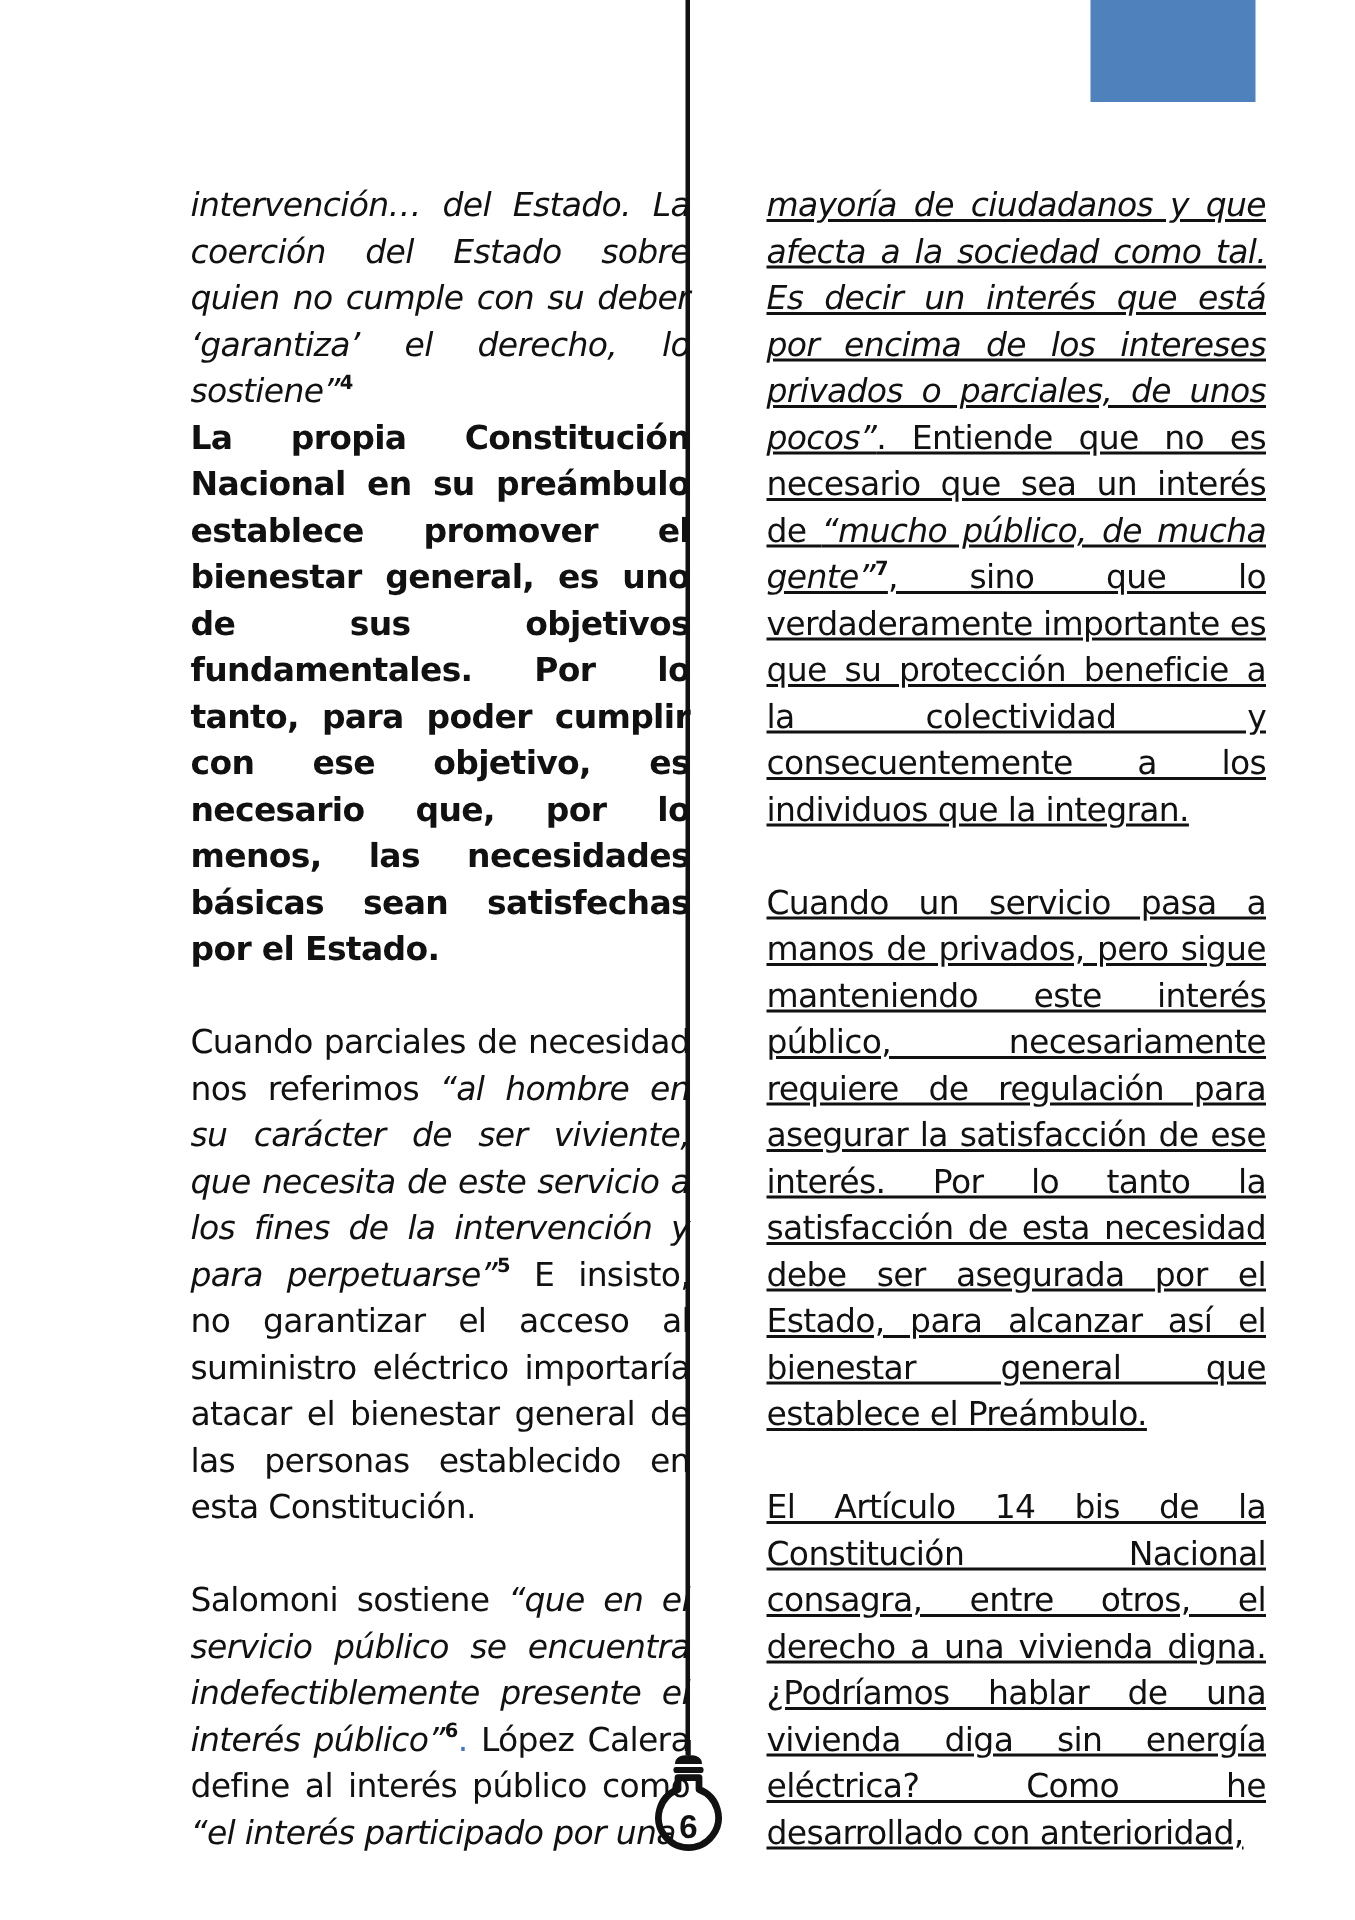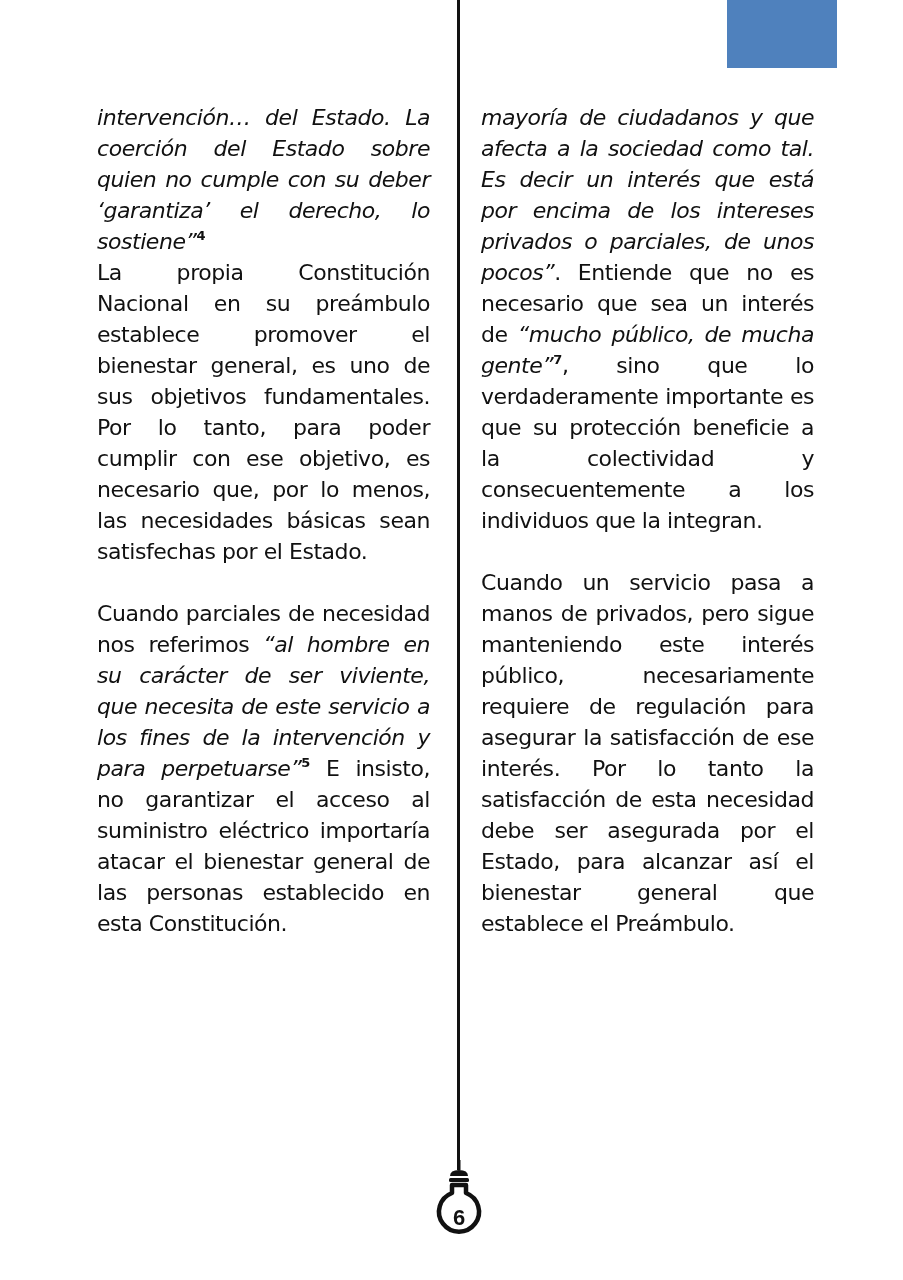--- a/index.html
+++ b/index.html
@@ -46,35 +46,36 @@
       width: 54px;
       text-align: center;
       font-family: "Liberation Sans", sans-serif;
       font-weight: bold;
       font-size: 22px;
       line-height: 30px;
       color: #111111;
     }
     .column {
       position: absolute;
-      top: 102px;
+      top: 122px;
       width: 333px;
       font-size: 22px;
       line-height: 31px;
       letter-spacing: -0.45px;
+      margin-left: 30px;
     }
     .col-left { left: 97px; }
-    .col-right { left: 481px; }
+    .col-right { left: 481px; text-decoration: underline; }
     .para {
       margin: 0;
       text-align: justify;
       hyphens: none;
     }
     .para + .para.gap { margin-top: 31px; }
-    .para.nogap { margin-top: 0; }
+    .para.nogap { margin-top: 0; font-weight: bold; }
     em { font-style: italic; }
     sup {
       font-size: 13px;
       font-weight: bold;
       line-height: 0;
       vertical-align: 9px;
     }
     .blue-dot { color: #4472c4; }
   </style>
 </head>
@@ -91,18 +92,20 @@
     <rect x="17" y="18" width="20" height="4" rx="1.5" fill="#111"></rect>
     <path d="M20 25 L34 25 L34 33 A20 20 0 1 1 20 33 Z" fill="none" stroke="#111" stroke-width="4.5" stroke-linejoin="round"></path>
   </svg>
 </div>
 <div class="page-number">6</div>
 
 <div class="column col-left">
   <p class="para"><em>intervención… del Estado. La coerción del Estado sobre quien no cumple con su deber ‘garantiza’ el derecho, lo sostiene”</em><sup>4</sup></p>
   <p class="para nogap">La propia Constitución Nacional en su preámbulo establece promover el bienestar general, es uno de sus objetivos fundamentales. Por lo tanto, para poder cumplir con ese objetivo, es necesario que, por lo menos, las necesidades básicas sean satisfechas por el Estado.</p>
   <p class="para gap"><span>Cuando parciales de necesidad nos referimos </span><em>“al hombre en su carácter de ser viviente, que necesita de este servicio a los fines de la intervención y para perpetuarse”</em><sup>5</sup><span> E insisto, no garantizar el acceso al suministro eléctrico importaría atacar el bienestar general de las personas establecido en esta Constitución.</span></p>
+  <p class="para gap"><span>Salomoni sostiene </span><em>“que en el servicio público se encuentra indefectiblemente presente el interés público”</em><sup>6</sup><span class="blue-dot">.</span><span> López Calera define al interés público como </span><em>“el interés participado por una</em></p>
 </div>
 
 <div class="column col-right">
   <p class="para"><em>mayoría de ciudadanos y que afecta a la sociedad como tal. Es decir un interés que está por encima de los intereses privados o parciales, de unos pocos”</em><span>. Entiende que no es necesario que sea un interés de </span><em>“mucho público, de mucha gente”</em><sup>7</sup><span>, sino que lo verdaderamente importante es que su protección beneficie a la colectividad y consecuentemente a los individuos que la integran.</span></p>
   <p class="para gap">Cuando un servicio pasa a manos de privados, pero sigue manteniendo este interés público,  necesariamente requiere de regulación para asegurar la satisfacción de ese interés. Por lo tanto la satisfacción de esta necesidad debe ser asegurada por el Estado, para alcanzar así el bienestar general que establece el Preámbulo.</p>
+  <p class="para gap">El Artículo 14 bis de la Constitución Nacional consagra, entre otros, el derecho a una vivienda digna. ¿Podríamos hablar de una vivienda diga sin energía eléctrica? Como he desarrollado con anterioridad,</p>
 </div>
 
 </body></html>

